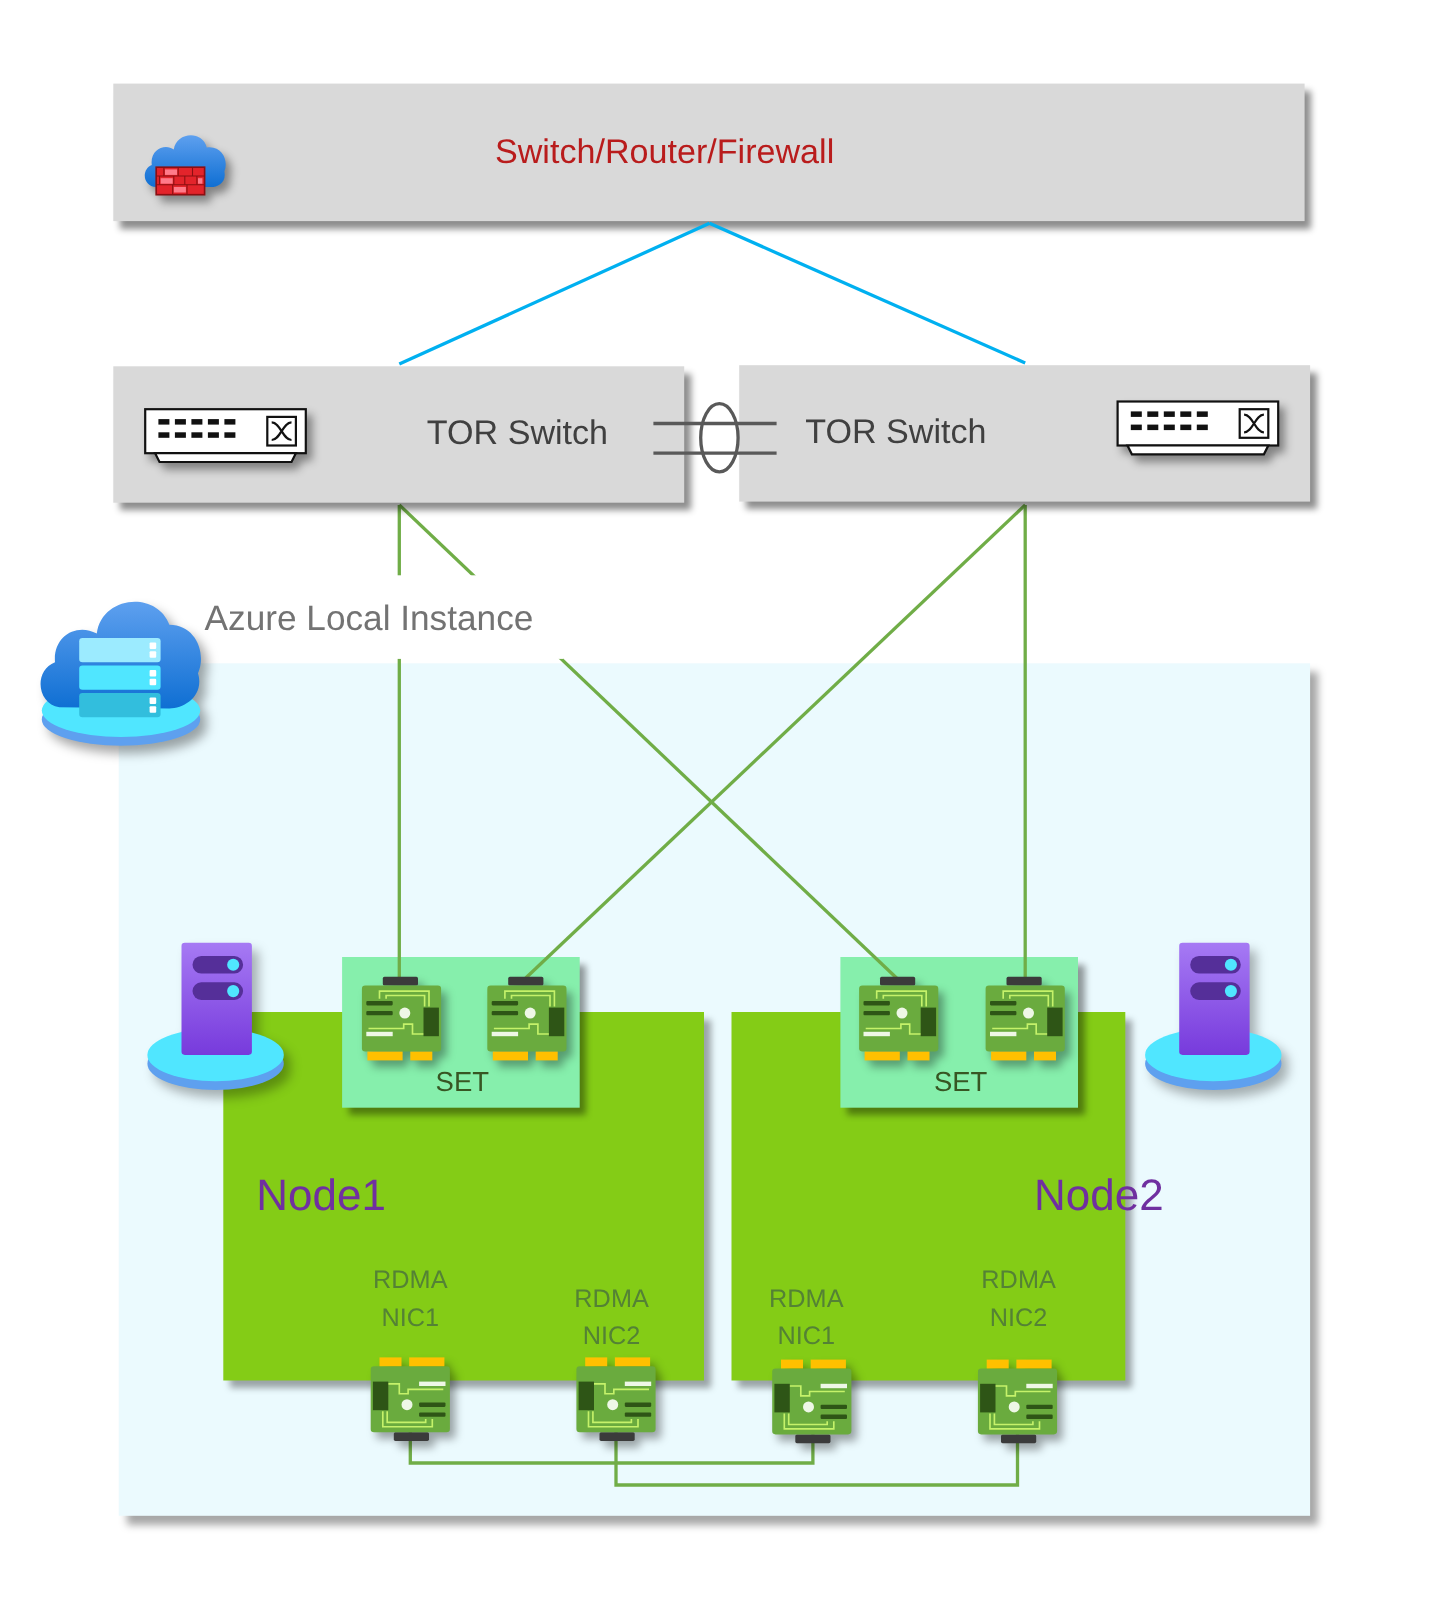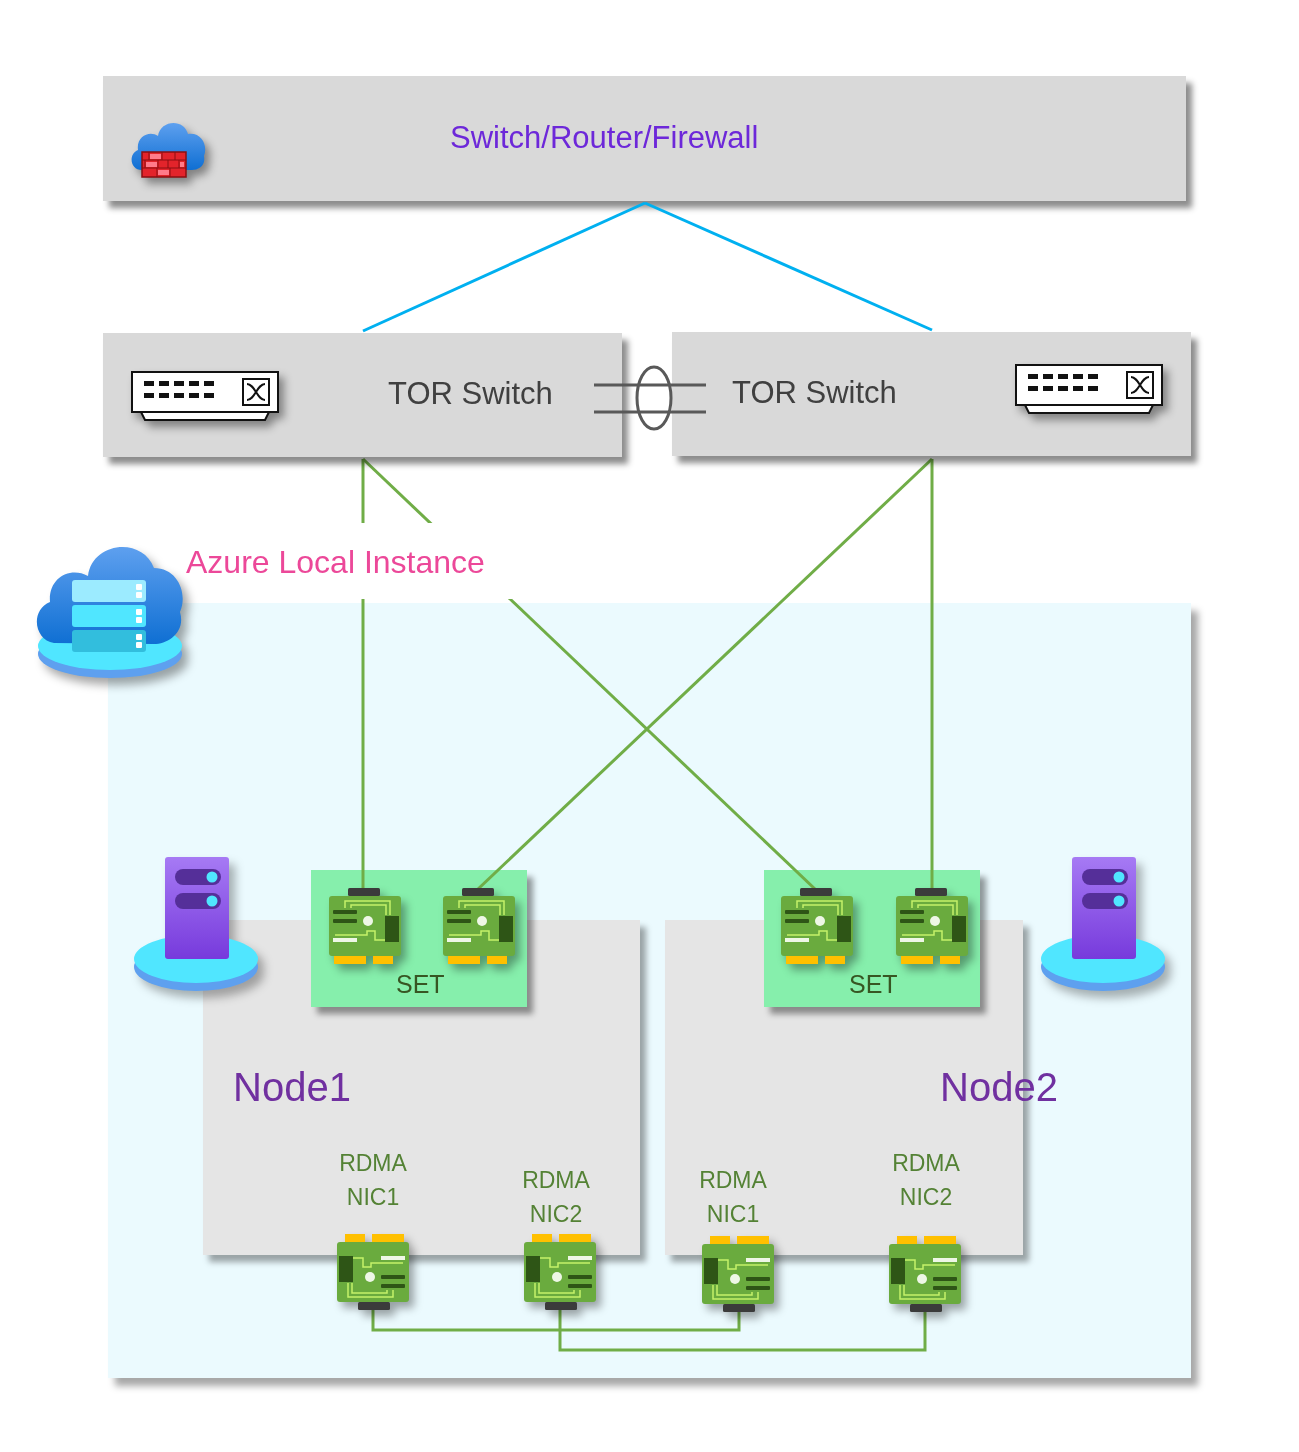--- a/index.html
+++ b/index.html
@@ -3,21 +3,21 @@
 <meta charset="utf-8">
 <style>
   html, body { margin:0; padding:0; background:#ffffff; }
   body { width:1299px; height:1452px; position:relative; overflow:hidden;
          font-family:"DejaVu Sans","Liberation Sans",sans-serif; }
   .abs { position:absolute; }
   .gray-box { background:#d9d9d9; box-shadow: 6px 7px 6px rgba(0,0,0,0.45); }
   .label { position:absolute; white-space:nowrap; }
   #instance-area { left:108px; top:603px; width:1083px; height:775px; background:#ebfafe;
                    box-shadow: 7px 8px 7px rgba(0,0,0,0.35); }
-  .node { background:#e5e5e5; box-shadow: 6px 7px 6px rgba(0,0,0,0.35); }
+  .node { background:#84cc16; box-shadow: 6px 7px 6px rgba(0,0,0,0.35); }
   .set-box { background:#86efac; box-shadow: 6px 7px 6px rgba(0,0,0,0.4); }
   svg.lines { position:absolute; left:0; top:0; width:1299px; height:1452px; pointer-events:none; }
   .nic { position:absolute; width:76px; height:82px; }
   .nic svg { width:76px; height:82px; overflow:visible; filter: drop-shadow(5px 6px 4px rgba(0,0,0,0.35)); }
   .server-icon { position:absolute; width:130px; height:140px; }
   .server-icon svg { width:130px; height:140px; overflow:visible; }
   .switch-icon { position:absolute; width:150px; height:56px; }
   .switch-icon svg { width:150px; height:56px; overflow:visible; filter: drop-shadow(5px 6px 4px rgba(0,0,0,0.4)); }
 </style>
 </head>
@@ -50,21 +50,21 @@
           <line x1="47" y1="40" x2="47" y2="48"></line>
         <line x1="17" y1="48" x2="17" y2="56"></line>
           <line x1="30" y1="48" x2="30" y2="56"></line>
           <line x1="40" y1="48" x2="40" y2="56"></line>
           <line x1="51" y1="48" x2="51" y2="56"></line>
         <line x1="29" y1="56" x2="29" y2="65"></line>
           <line x1="42" y1="56" x2="42" y2="65"></line>
       </g>
     </svg>
   </div>
-  <div class="label" style="left:347px; top:44px; font-size:31px; color:#6d28d9; font-family:'Liberation Sans',sans-serif;">Switch/Router/Firewall</div>
+  <div class="label" style="left:347px; top:44px; font-size:31px; color:#b91c1c; font-family:'Liberation Sans',sans-serif;">Switch/Router/Firewall</div>
 </div>
 
 <svg class="lines" style="z-index:1;">
 
   <line x1="645" y1="203" x2="363" y2="331" stroke="#00b0f0" stroke-width="3"></line>
   <line x1="645" y1="203" x2="932" y2="330" stroke="#00b0f0" stroke-width="3"></line>
 </svg>
 
 <div class="abs" id="instance-area" style="z-index:0;"></div>
 
@@ -92,21 +92,21 @@
     <line x1="932" y1="459" x2="477" y2="890"></line>
 
     <line x1="932" y1="459" x2="932" y2="890"></line>
 
     <polyline points="373,1302 373,1330 739,1330 739,1304"></polyline>
     <polyline points="560,1302 560,1350 925,1350 925,1304"></polyline>
   </g>
 </svg>
 
 <div class="abs" style="left:182px; top:523px; width:330px; height:76px; background:#ffffff; z-index:5;"></div>
-<div class="label" style="left:186px; top:544px; font-size:32px; color:#ec4899; z-index:6; font-family:'Liberation Sans',sans-serif;">Azure Local Instance</div>
+<div class="label" style="left:186px; top:544px; font-size:32px; color:#737373; z-index:6; font-family:'Liberation Sans',sans-serif;">Azure Local Instance</div>
 
 <div class="abs" style="left:30px; top:528px; width:160px; height:160px; z-index:6;">
   <svg width="160" height="160" viewBox="0 0 160 160" style="overflow:visible; filter:drop-shadow(6px 7px 5px rgba(0,0,0,0.35));">
     <defs>
       <linearGradient id="azCloud" x1="0" y1="0" x2="0" y2="1">
         <stop offset="0" stop-color="#5ea0ef"></stop>
           <stop offset="1" stop-color="#0f6fd3"></stop>
       </linearGradient>
     </defs>
     <ellipse cx="80" cy="126" rx="72" ry="24" fill="#5ea0ef"></ellipse>

